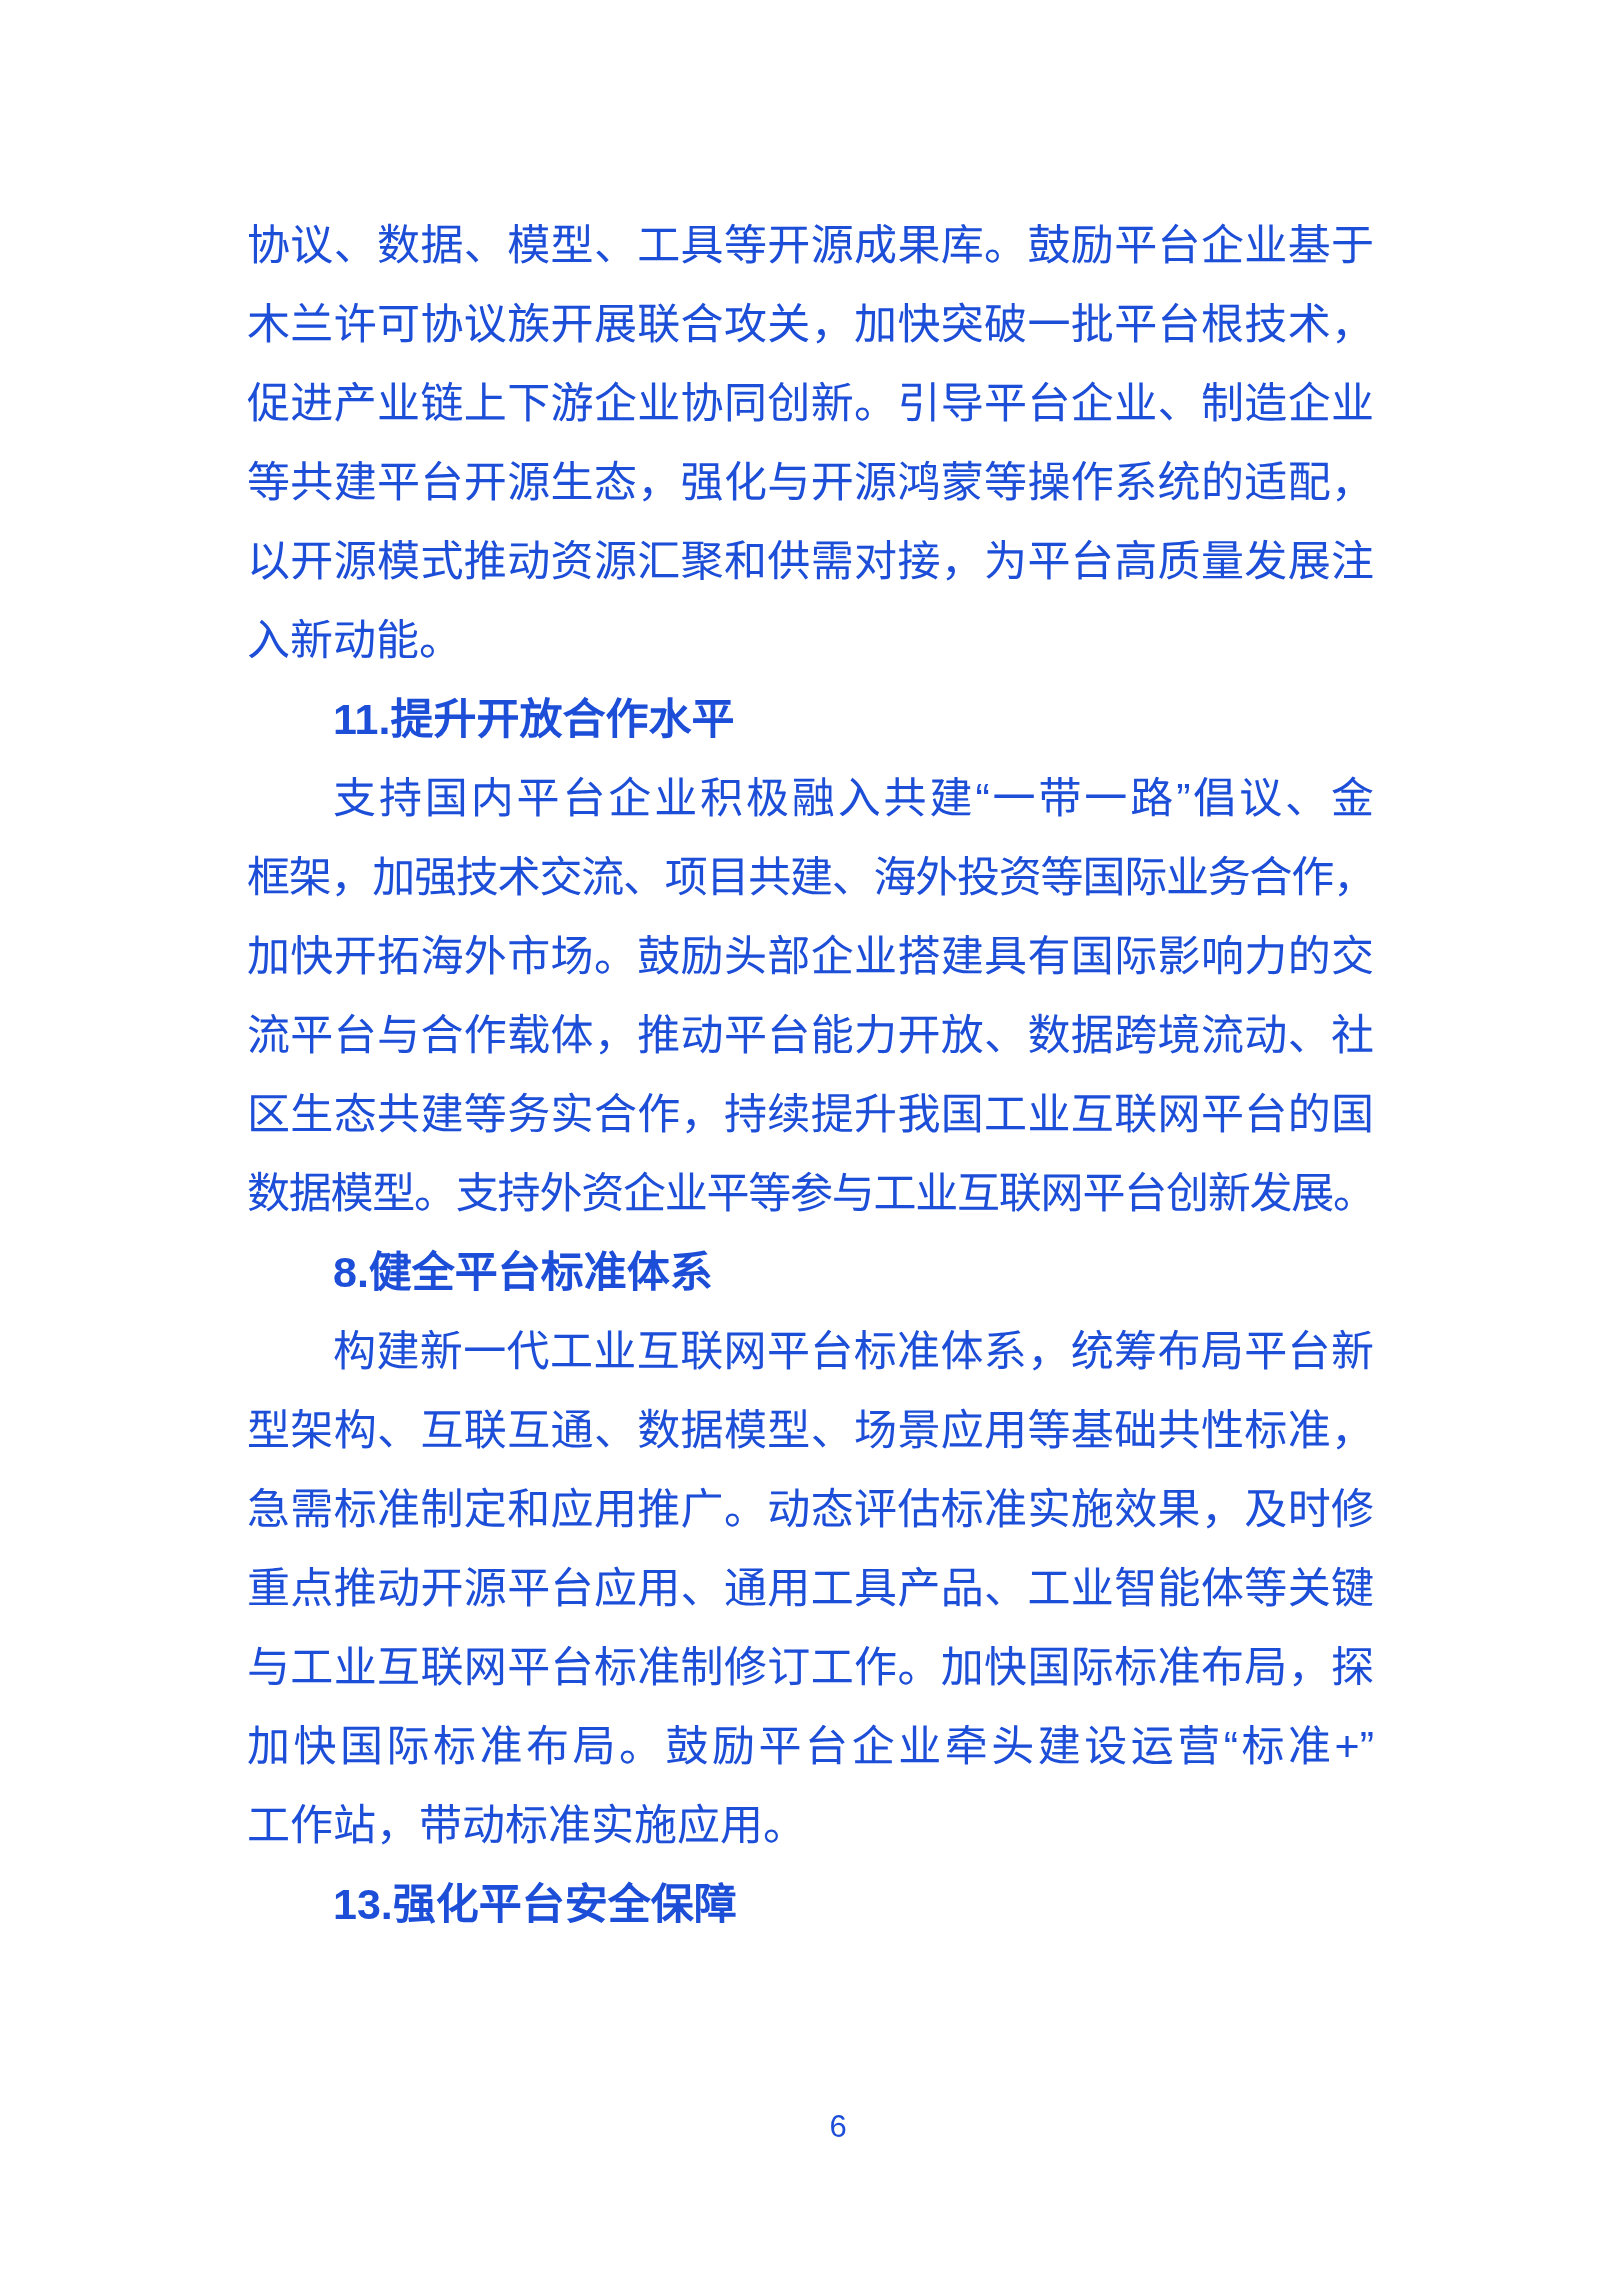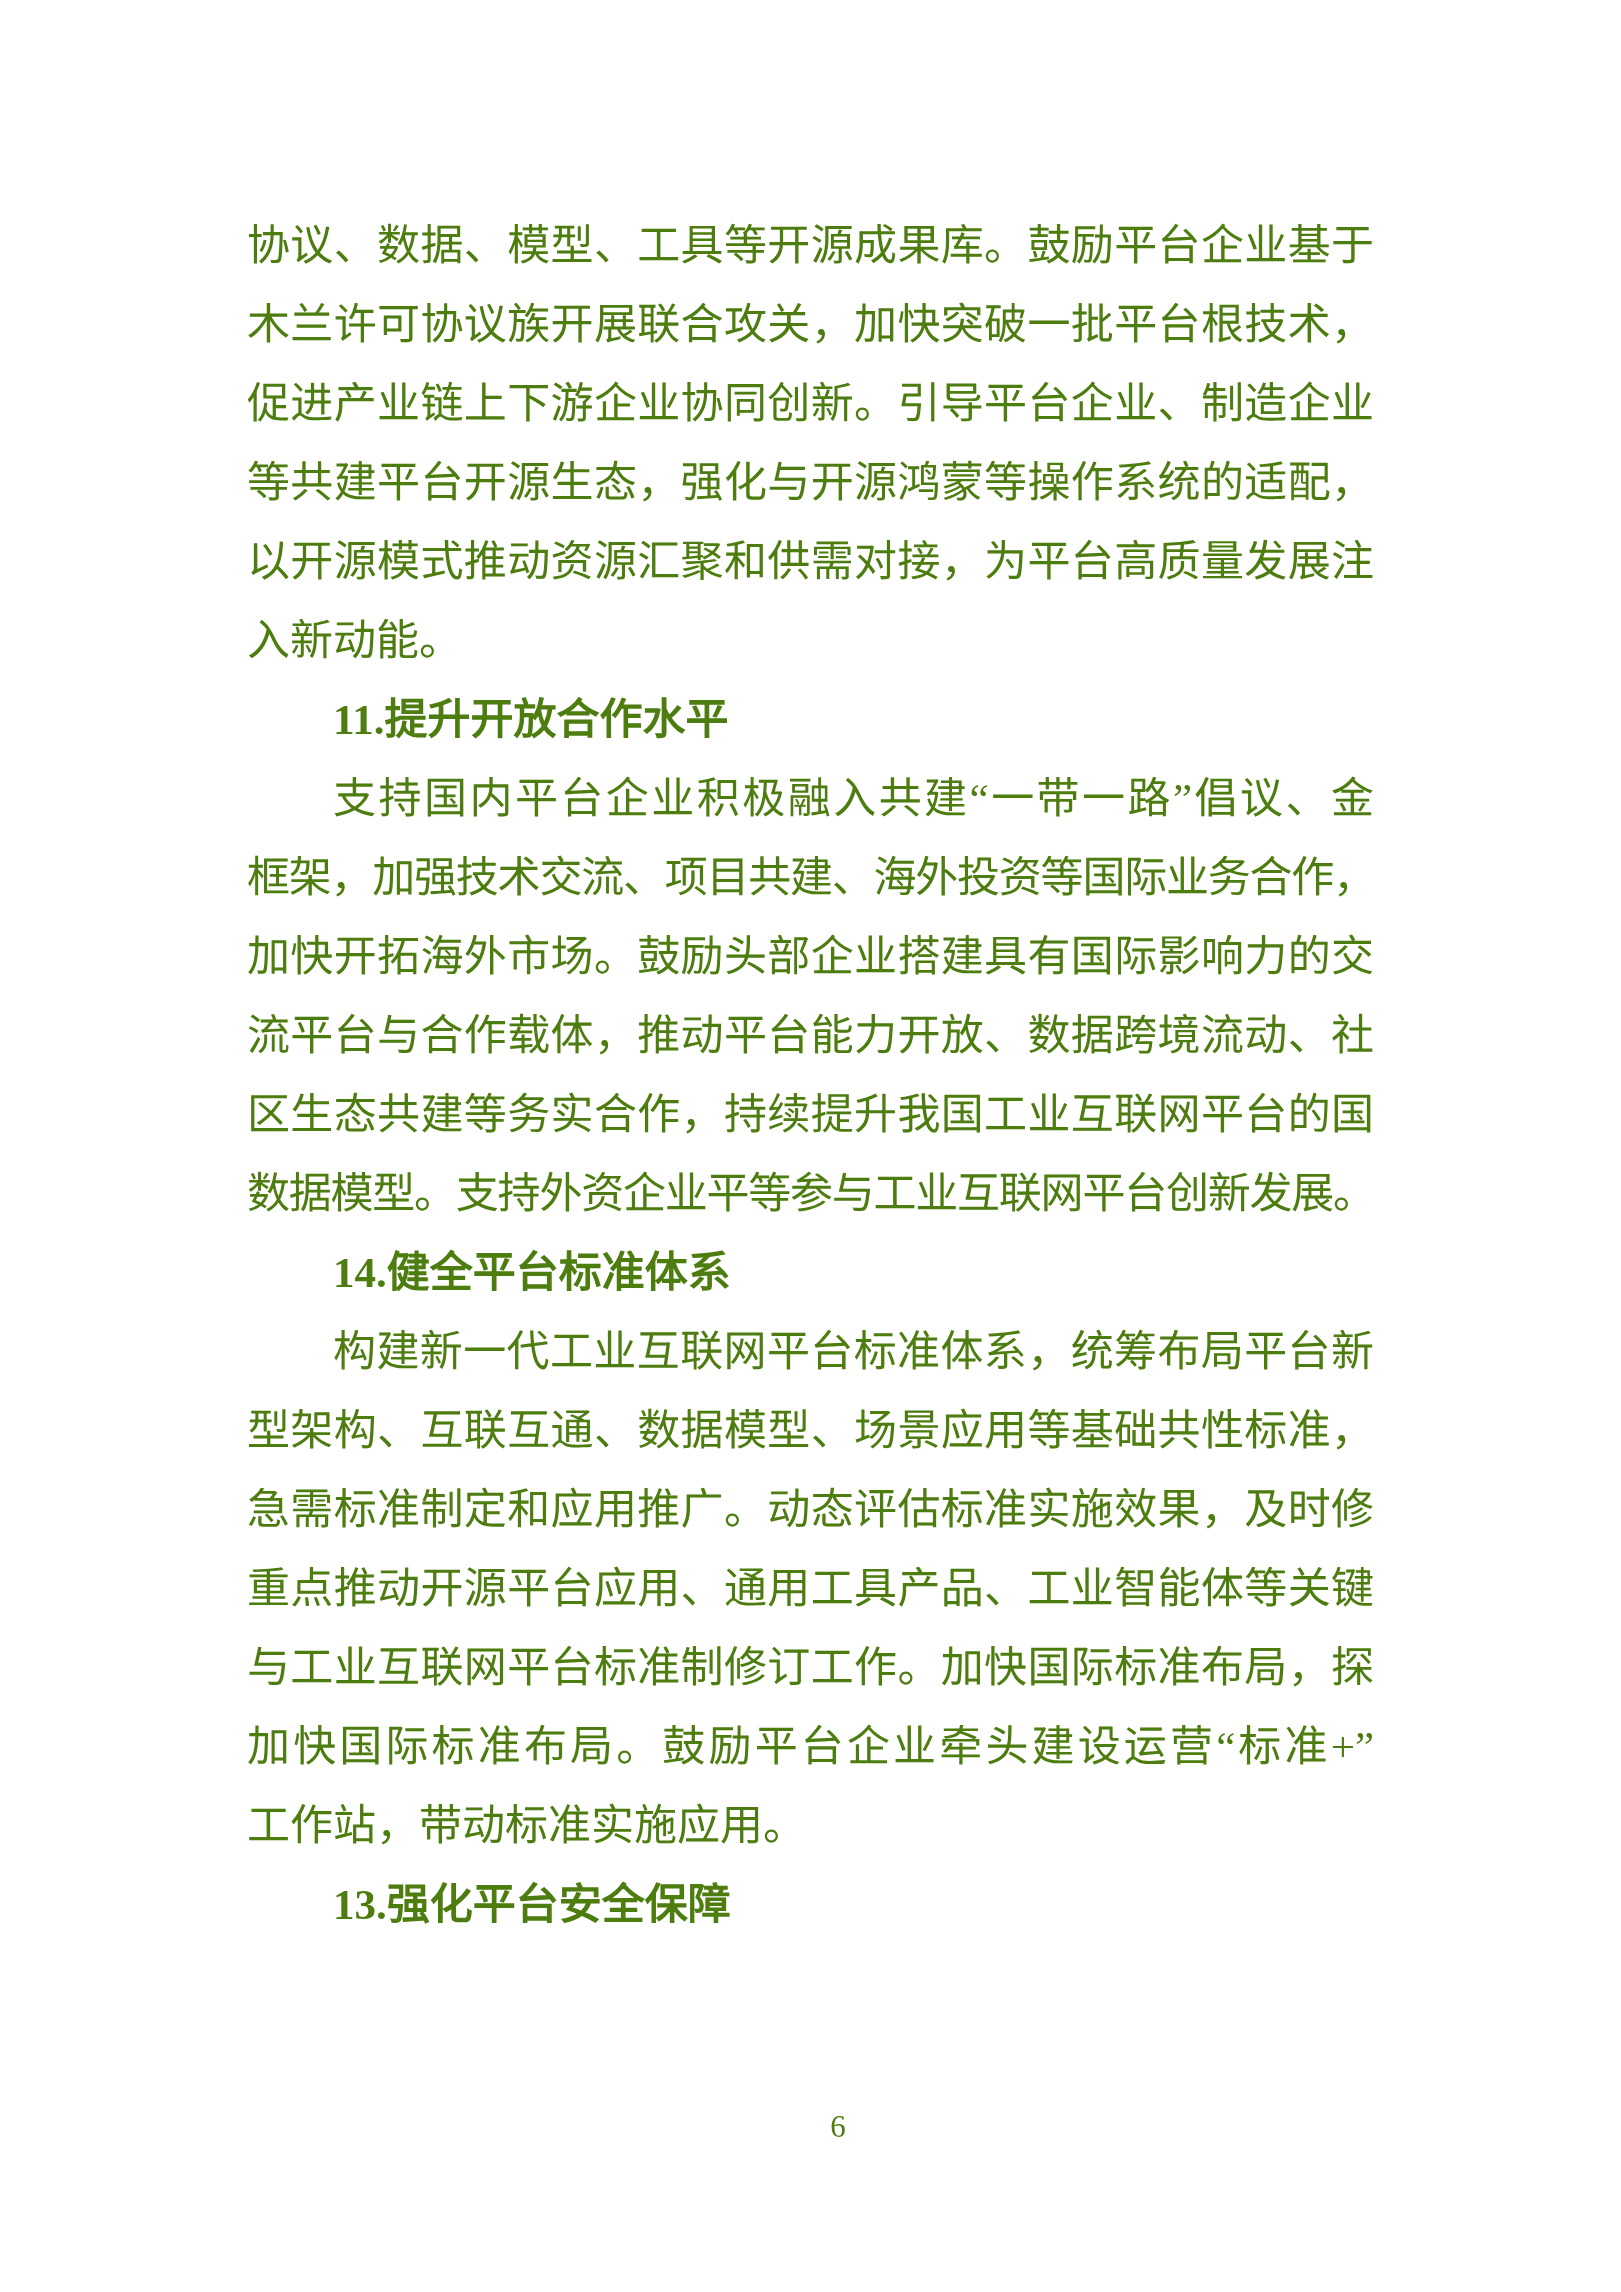--- a/index.html
+++ b/index.html
@@ -5,22 +5,22 @@
   html, body {
     margin: 0;
     padding: 0;
     background: #ffffff;
   }
   .page {
     position: relative;
     width: 1621px;
     height: 2293px;
     background: #ffffff;
-    color: #4d7c0f;
-    font-family: Liberation Serif, serif;
+    color: #1d4ed8;
+    font-family: Liberation Sans, sans-serif;
     overflow: hidden;
   }
   .content {
     position: absolute;
     left: 247px;
     top: 206px;
     width: 1127px;
     font-size: 43px;
     line-height: 79px;
   }
@@ -72,21 +72,21 @@
     <div class="ln j">等共建平台开源生态，强化与开源鸿蒙等操作系统的适配，</div>
     <div class="ln j">以开源模式推动资源汇聚和供需对接，为平台高质量发展注</div>
     <div class="ln">入新动能。</div>
     <div class="ln h">11.提升开放合作水平</div>
     <div class="ln j ind">支持国内平台企业积极融入共建“一带一路”倡议、金</div>
     <div class="ln j c27">框架，加强技术交流、项目共建、海外投资等国际业务合作，</div>
     <div class="ln j">加快开拓海外市场。鼓励头部企业搭建具有国际影响力的交</div>
     <div class="ln j">流平台与合作载体，推动平台能力开放、数据跨境流动、社</div>
     <div class="ln j">区生态共建等务实合作，持续提升我国工业互联网平台的国</div>
     <div class="ln j c27">数据模型。支持外资企业平等参与工业互联网平台创新发展。</div>
-    <div class="ln h">14.健全平台标准体系</div>
+    <div class="ln h">8.健全平台标准体系</div>
     <div class="ln j ind">构建新一代工业互联网平台标准体系，统筹布局平台新</div>
     <div class="ln j">型架构、互联互通、数据模型、场景应用等基础共性标准，</div>
     <div class="ln j">急需标准制定和应用推广。动态评估标准实施效果，及时修</div>
     <div class="ln j">重点推动开源平台应用、通用工具产品、工业智能体等关键</div>
     <div class="ln j">与工业互联网平台标准制修订工作。加快国际标准布局，探</div>
     <div class="ln j">加快国际标准布局。鼓励平台企业牵头建设运营“标准+”</div>
     <div class="ln">工作站，带动标准实施应用。</div>
     <div class="ln h">13.强化平台安全保障</div>
   </div>
 

